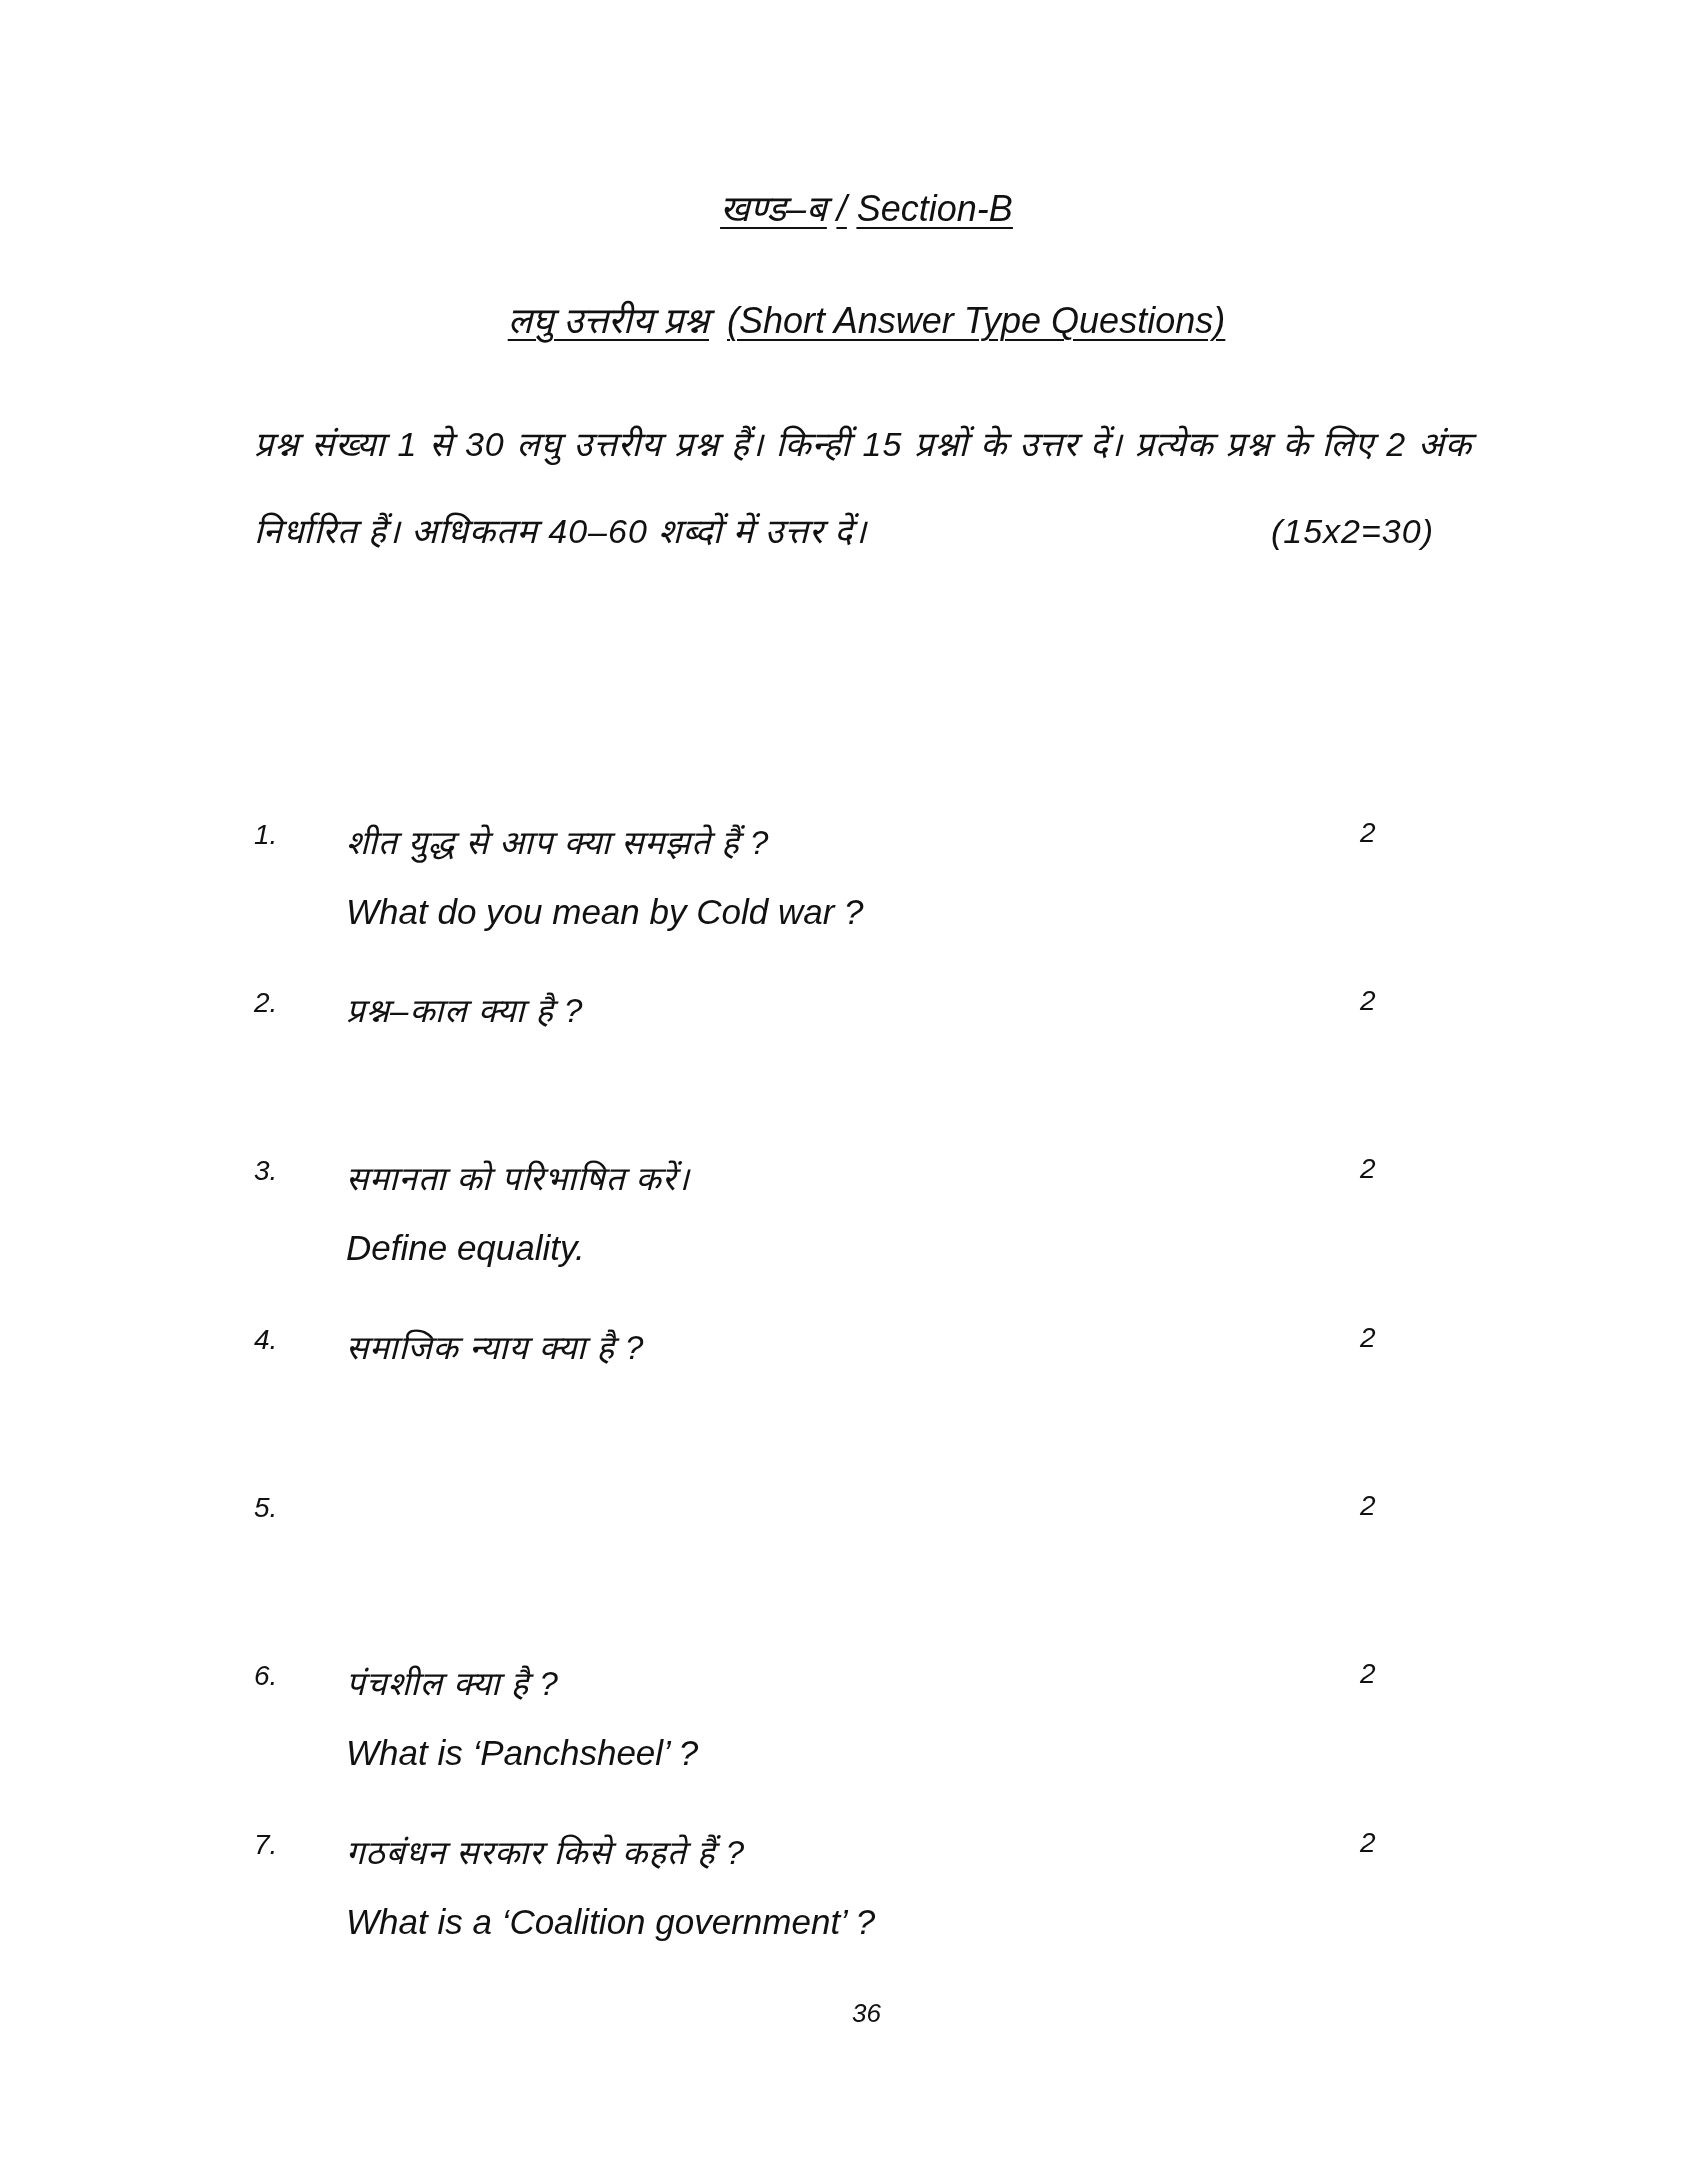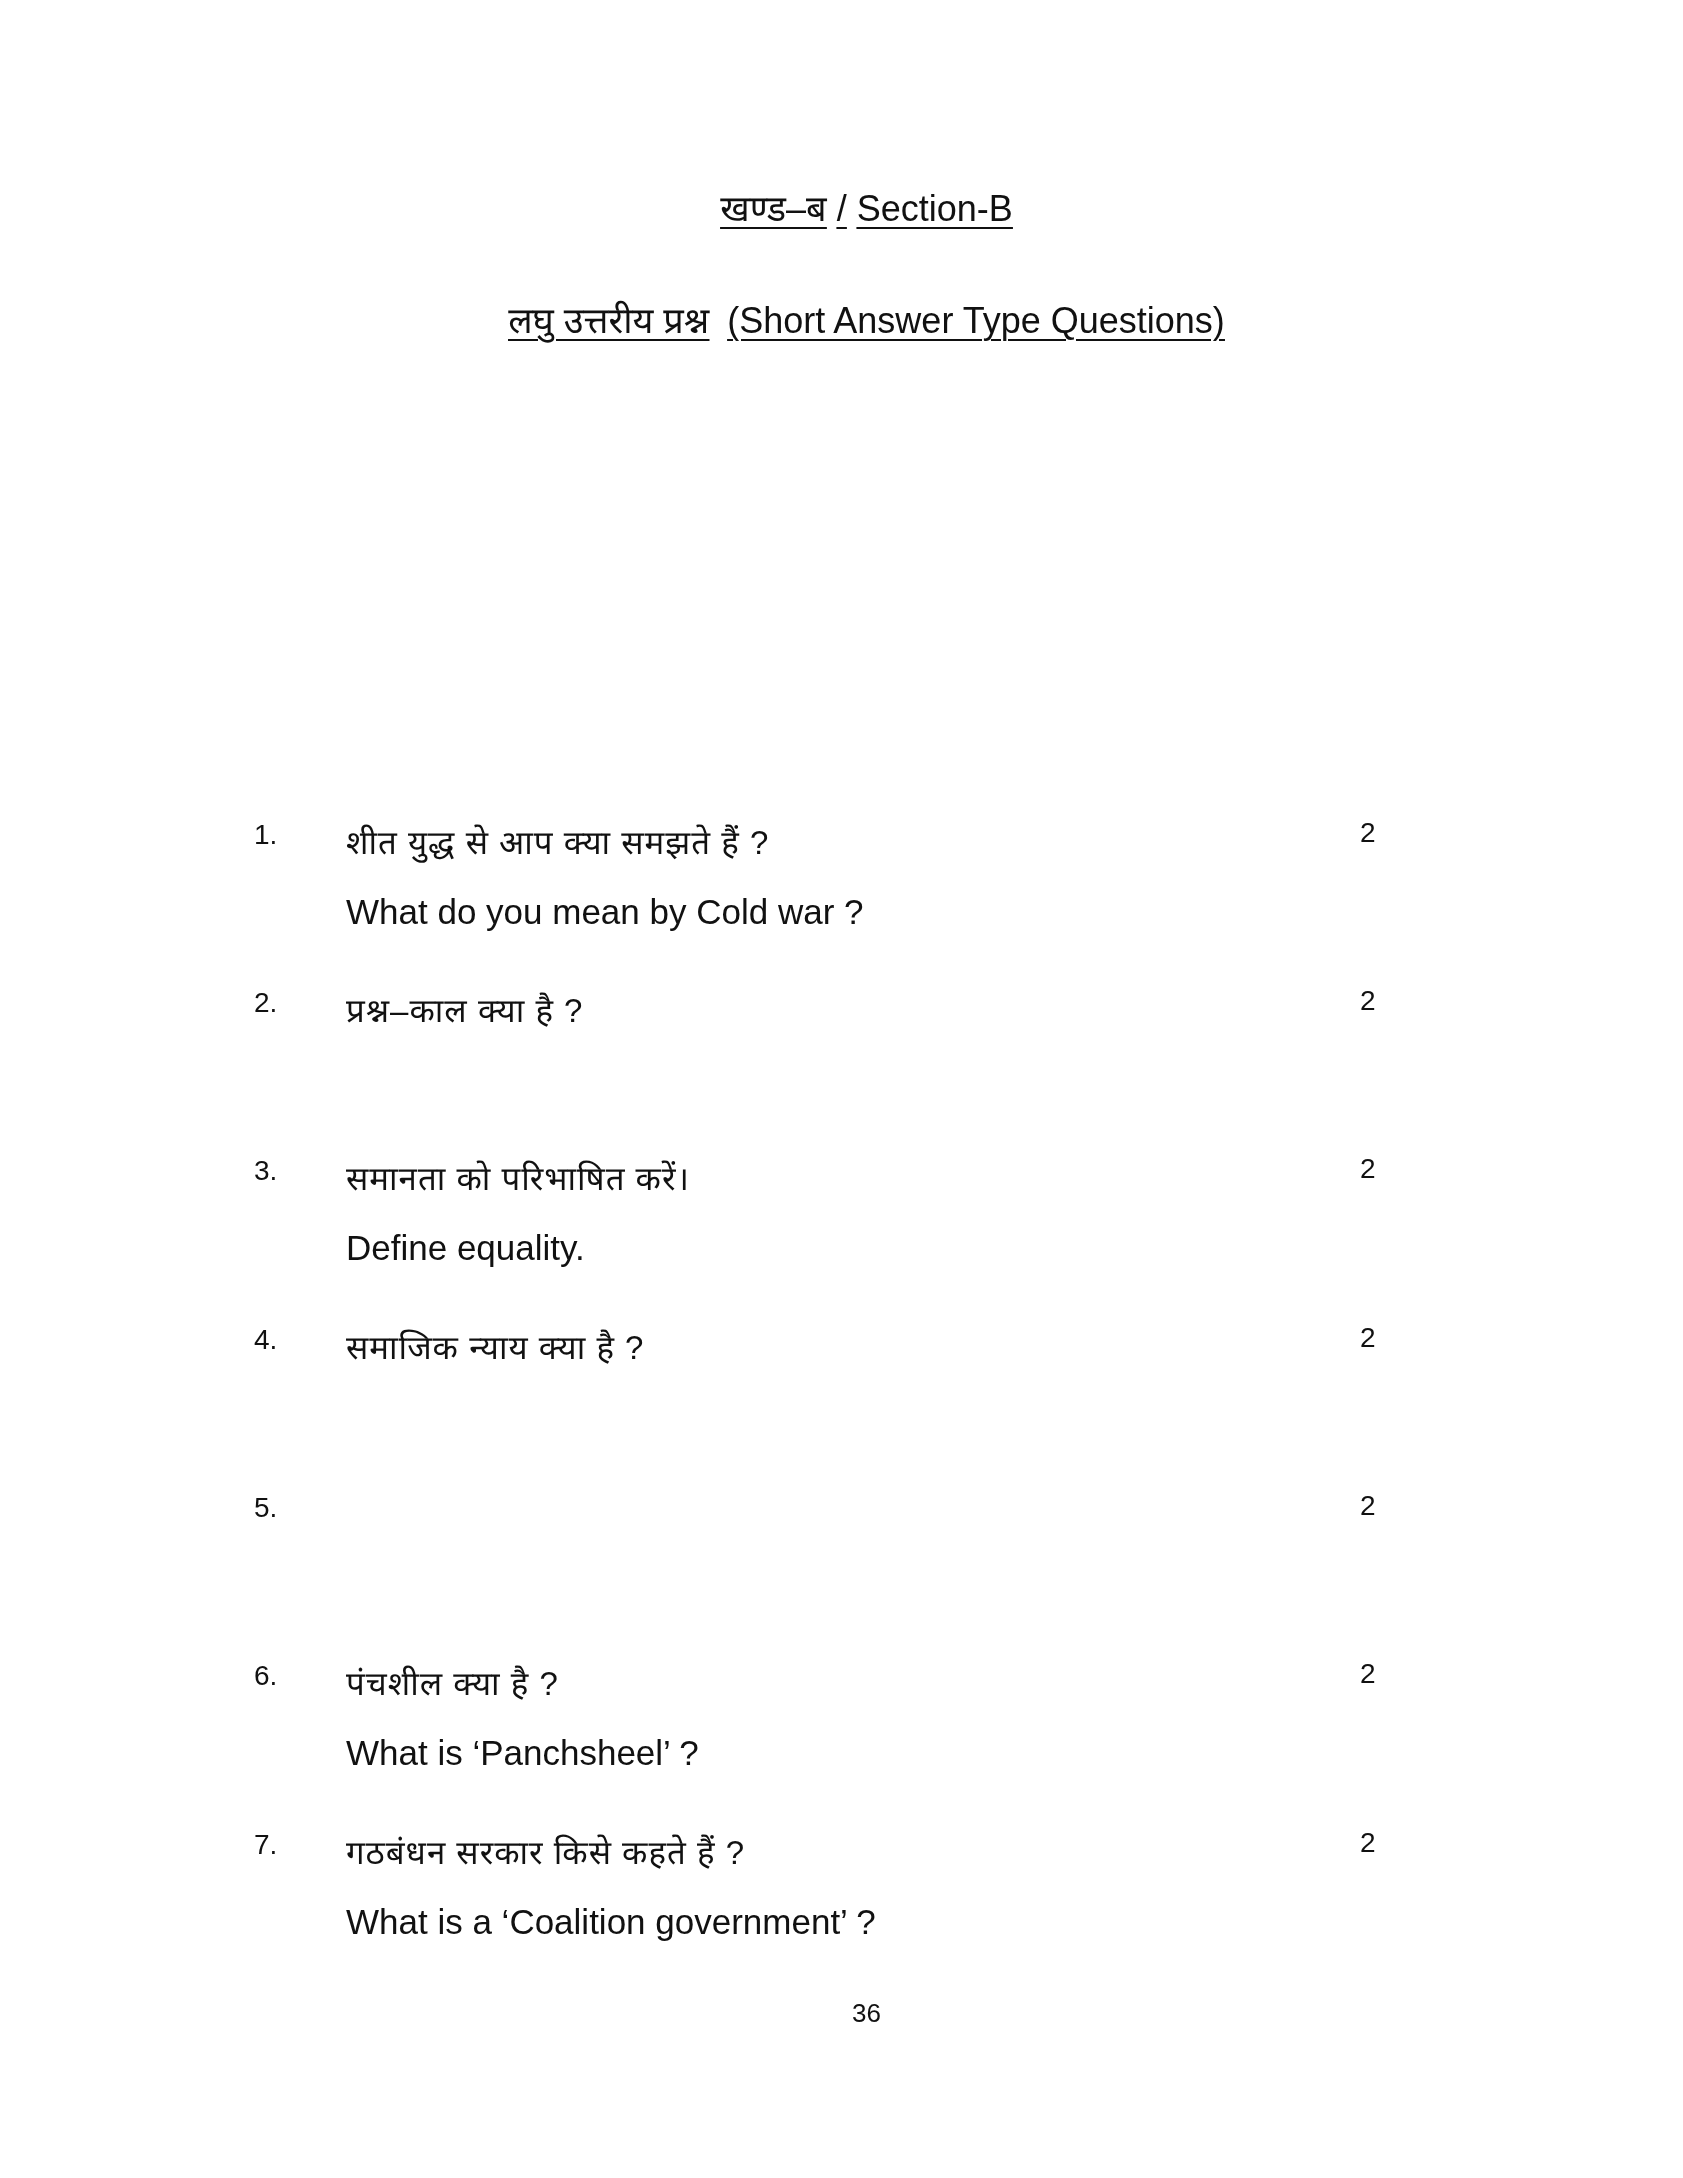--- a/index.html
+++ b/index.html
@@ -1,18 +1,18 @@
 <!DOCTYPE html>
 <html><head>
 <meta charset="utf-8">
 <style>
   html, body { margin:0; padding:0; background:#ffffff; }
   body { width:1683px; height:2178px; position:relative; overflow:hidden;
          font-family:"Liberation Sans", "DejaVu Sans", sans-serif; color:#111; }
-  .page { position:absolute; left:0; top:0; width:1683px; height:2178px; }
+  .page { position:absolute; left:0; top:0; width:1683px; height:2178px;font-style:italic; }
   .heading { position:absolute; left:0; width:1733px; text-align:center; font-size:36px; }
   .heading span { text-decoration:underline; text-underline-offset:6px; text-decoration-thickness:2px; }
   .h1 { top:183px; }
   .h2 { top:295px; }
   .para { position:absolute; left:254px; width:1228px; font-size:34px; }
   .hindi-intro { top:401px; line-height:87px; text-align:justify; text-align-last:left; letter-spacing:1px; }
   .hindi-intro .marks { position:absolute; right:48px; top:87px; }
   .eng-intro { top:599px; line-height:85px; font-size:35px; }
   .q { position:absolute; left:254px; width:1168px; height:168px; }
   .q .num { position:absolute; left:0; top:12px; font-size:28px; }
@@ -27,20 +27,24 @@
 <div class="page">
 
   <div class="heading h1">
     <span><span>खण्ड–ब</span><span style="padding:0 10px;">/</span><span>Section-B</span></span>
   </div>
 
   <div class="heading h2">
     <span><span style="padding-right:18px;">लघु उत्तरीय प्रश्न</span><span>(Short Answer Type Questions)</span></span>
   </div>
 
+  <div class="para hindi-intro">
+    <span style="display:block;width:1218px;">प्रश्न संख्या 1 से 30 लघु उत्तरीय प्रश्न हैं। किन्हीं 15 प्रश्नों के उत्तर दें। प्रत्येक प्रश्न के लिए 2 अंक निर्धारित हैं। अधिकतम 40–60 शब्दों में उत्तर दें।</span>
+    <span class="marks">(15x2=30)</span>
+  </div>
 
 
   <div class="q" style="top:807px;">
     <span class="num">1.</span>
     <span class="hi">शीत युद्ध से आप क्या समझते हैं ?</span>
     <span class="en">What do you mean by Cold war ?</span>
     <span class="mk">2</span>
   </div>
 
   <div class="q" style="top:975px;">

